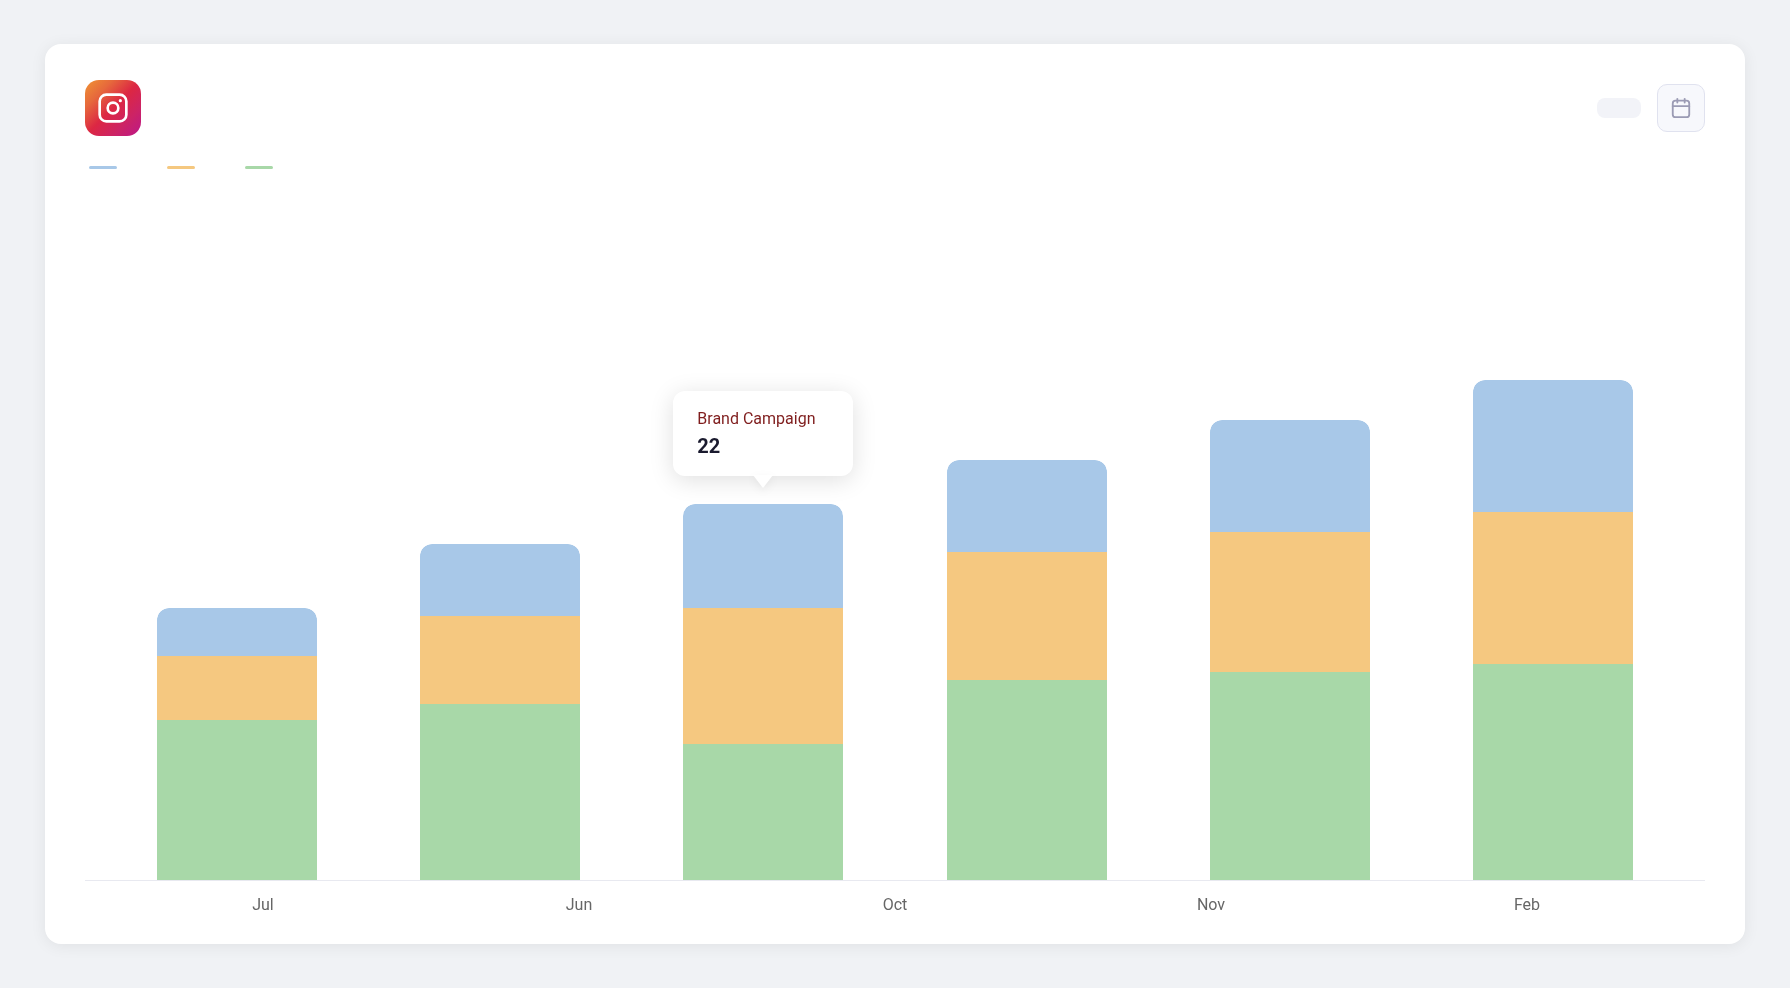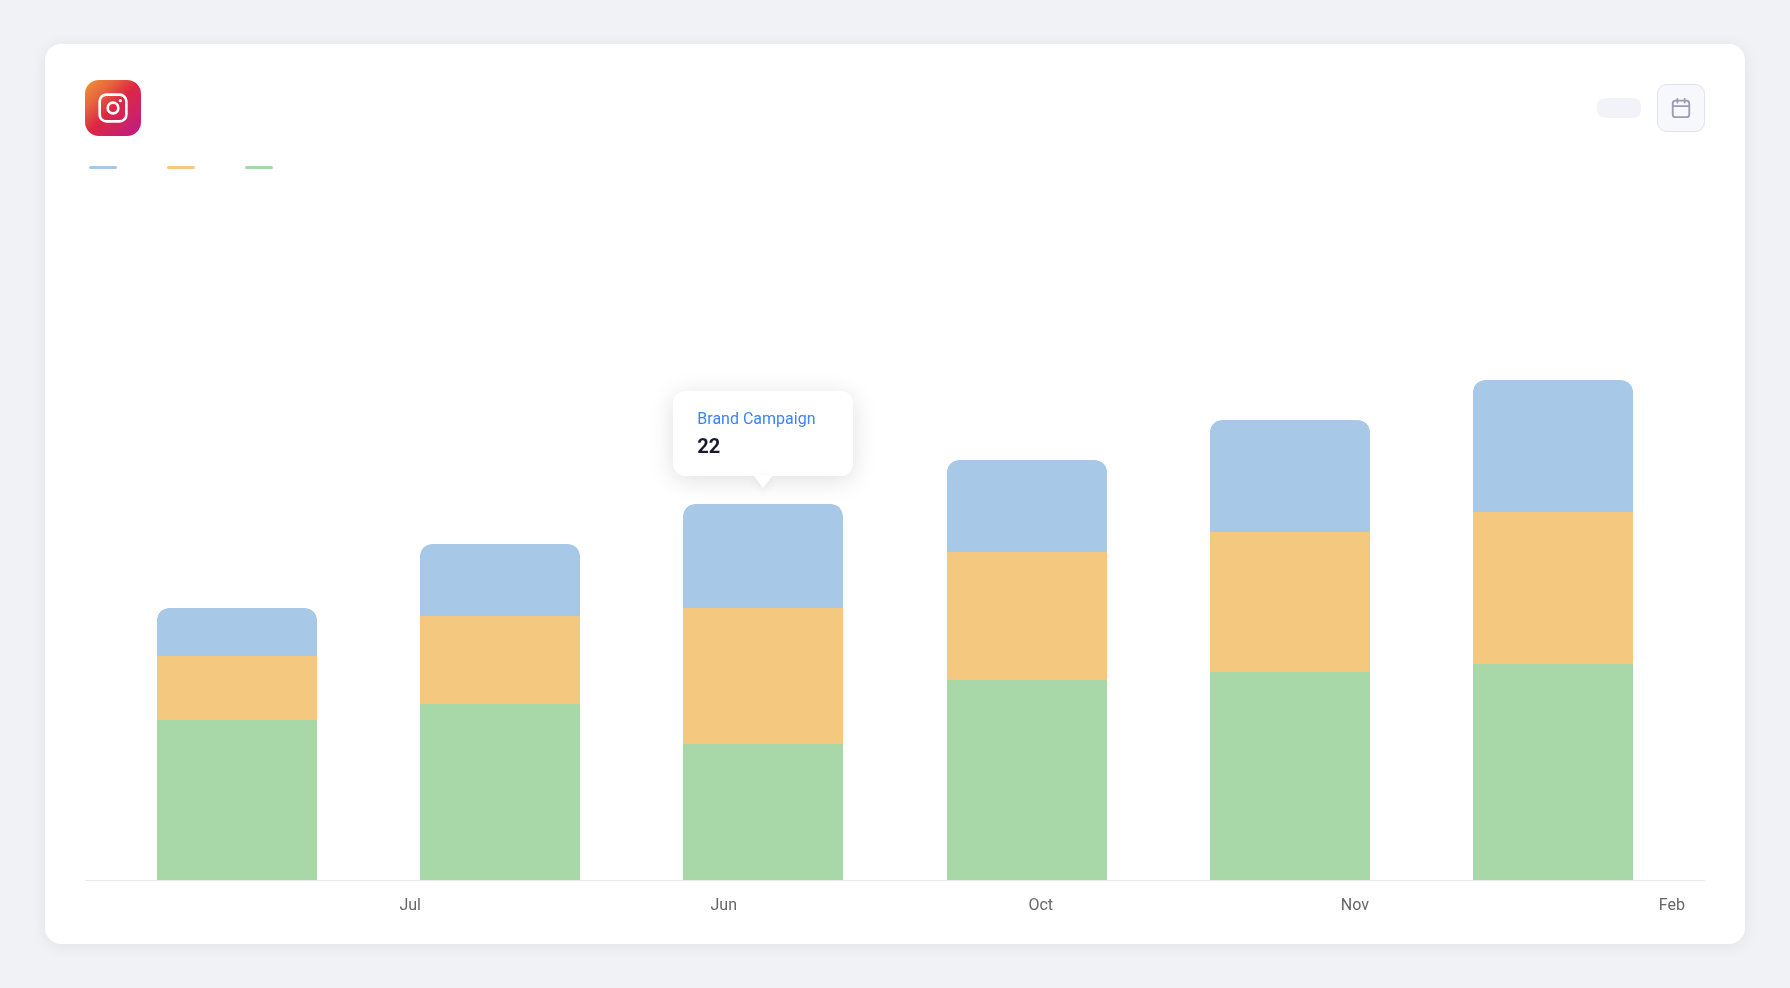--- a/index.html
+++ b/index.html
@@ -149,21 +149,21 @@
       background: #a8d8a8;
     }
     .x-axis {
       display: flex;
       padding: 0 20px;
       border-top: 1.5px solid #e8e9f0;
       margin-top: 0;
     }
     .x-label {
       flex: 1;
-      text-align: right;
+      text-align: center;
       padding-top: 14px;
       font-size: 16px;
       color: #666;
       font-weight: 400;
     }
     
     .tooltip {
       position: absolute;
       background: #fff;
       border-radius: 12px;
@@ -179,21 +179,21 @@
       bottom: -12px;
       left: 50%;
       transform: translateX(-50%);
       border-width: 13px 10px 0 10px;
       border-style: solid;
       border-color: #fff transparent transparent transparent;
       filter: drop-shadow(0 3px 4px rgba(0,0,0,0.06));
     }
     .tooltip-title {
       font-size: 16px;
-      color: #3b82f6;
+      color: #7f1d1d;
       margin-bottom: 6px;
       font-weight: 400;
     }
     .tooltip-value {
       font-size: 20px;
       font-weight: 700;
       color: #1a1a2e;
     }
   </style>
 </head>

